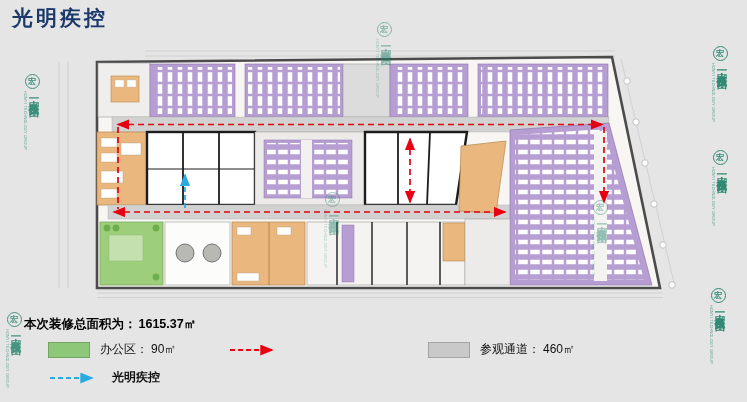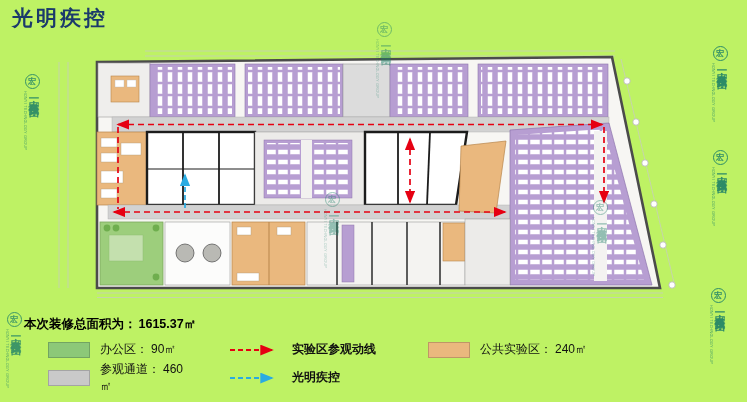--- a/index.html
+++ b/index.html
@@ -1,17 +1,17 @@
 <!DOCTYPE html>
 <html style="--purple: #b79ed2; --orange: #eab87e; --green: #9dce7c; --gray: #d2d2d2; --route_red: #e60012; --route_blue: #29abe2; --watermark: #1e8068; --title: #1b3a6b;"><head>
 <meta charset="utf-8">
 <style>
   *{box-sizing:border-box;margin:0;padding:0;}
   html,body{background:#ffffff;}
-  .page{position:relative;width:747px;height:402px;background:#bef264;overflow:hidden;
+  .page{position:relative;width:747px;height:402px;background:#e5e5e5;overflow:hidden;
         font-family:"Liberation Sans",sans-serif;color:#111;}
   .title{position:absolute;left:12px;top:4px;font-family:"Liberation Serif",serif;
          font-size:21px;font-weight:700;color:var(--title,#1b3a6b);letter-spacing:3px;}
   .plan{position:absolute;left:40px;top:40px;width:660px;height:260px;}
   
   .wm{position:absolute;display:flex;flex-direction:column;align-items:center;
       color:var(--watermark,#1e8068);z-index:6;pointer-events:none;width:24px;}
   .wm-logo{width:15px;height:15px;border:1.5px solid currentColor;border-radius:50%;
            font-size:8px;line-height:13px;text-align:center;font-weight:700;flex:none;}
   .wm-body{display:flex;flex-direction:row;align-items:flex-start;margin-top:2px;}
@@ -247,25 +247,20 @@
     </div>
     <div class="lcell">
       <svg class="route-swatch" viewBox="0 0 54 12">
         <defs>
             <marker id="lgR" markerWidth="9" markerHeight="8" refX="6.5" refY="3" orient="auto">
               <path d="M0,0 L7.5,3 L0,6 Z" style="fill:var(--route_red)"></path>
             </marker>
           </defs>
         <line x1="2" y1="6" x2="44" y2="6" style="stroke:var(--route_red);stroke-width:1.8;stroke-dasharray:5 3" marker-end="url(#lgR)"></line>
       </svg>
-      <span style="font-weight:700">实验区参观动线</span>
-    </div>
-    <div class="lcell">
-      <span class="swatch" style="background: rgb(234, 184, 126);"></span>
-      <span class="ltext"><span>公共实验区：</span><span class="lval">240㎡</span></span>
     </div>
     <div class="lcell">
       <span class="swatch" style="background: rgb(201, 201, 201);"></span>
       <span class="ltext"><span>参观通道：</span><span class="lval">460㎡</span></span>
     </div>
     <div class="lcell">
       <svg class="route-swatch" viewBox="0 0 54 12">
         <defs>
             <marker id="lgB" markerWidth="9" markerHeight="8" refX="6.5" refY="3" orient="auto">
               <path d="M0,0 L7.5,3 L0,6 Z" style="fill:var(--route_blue)"></path>

